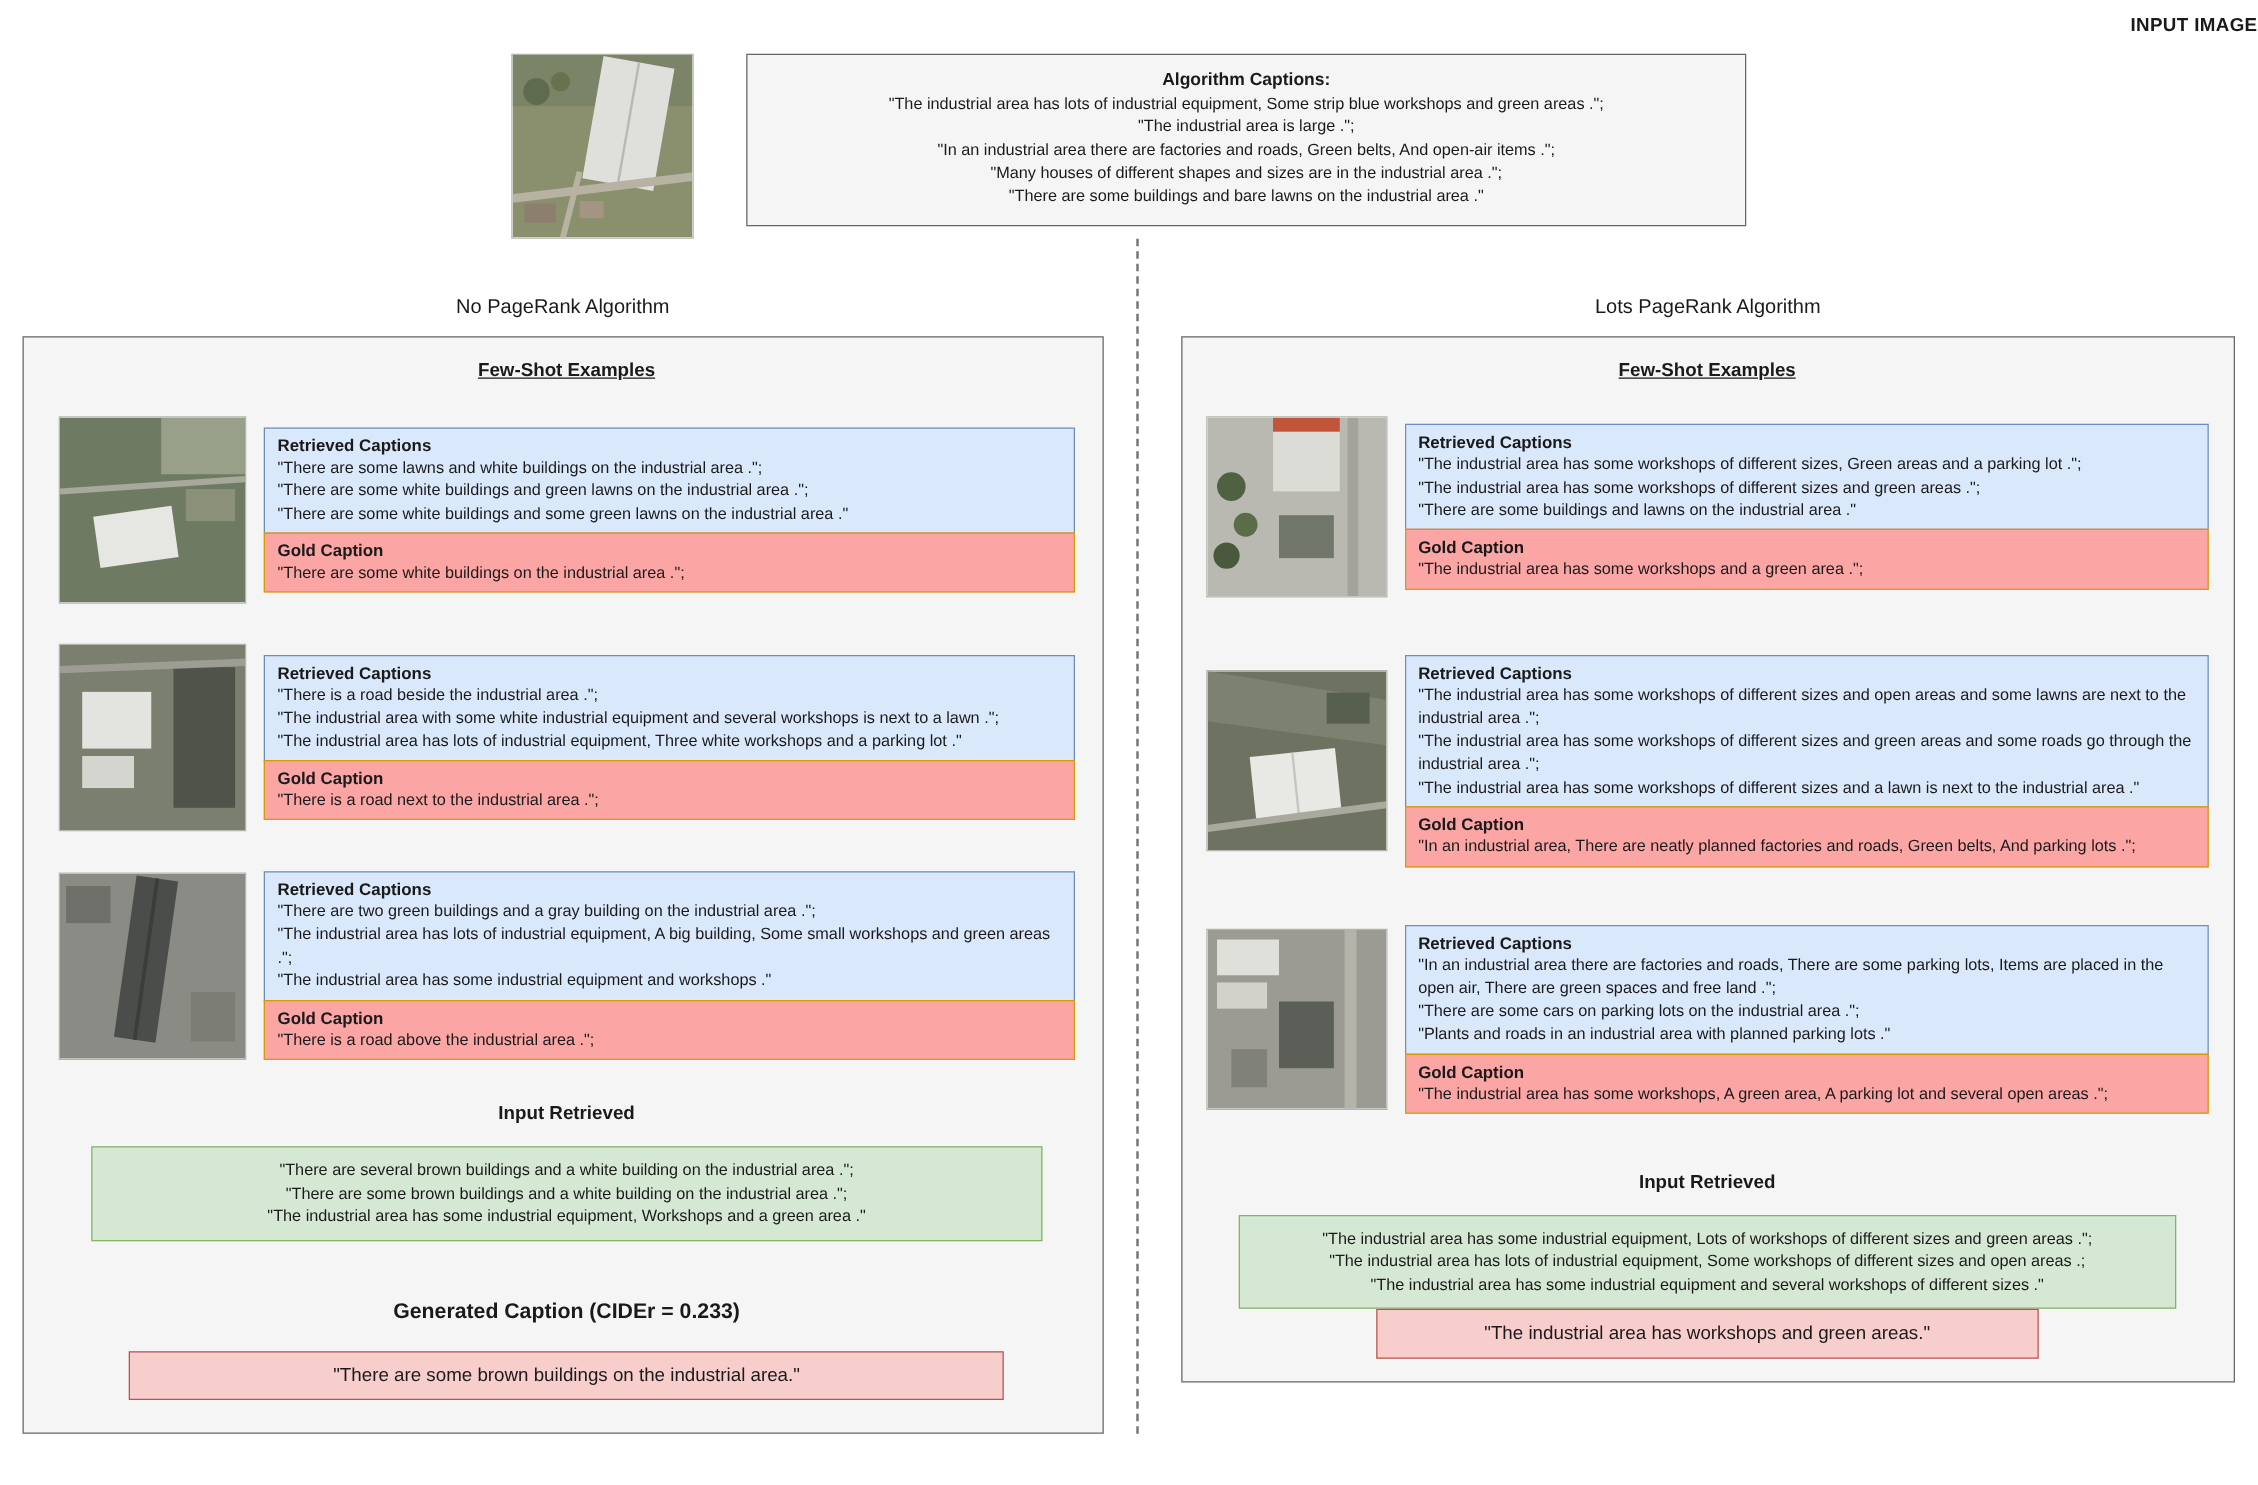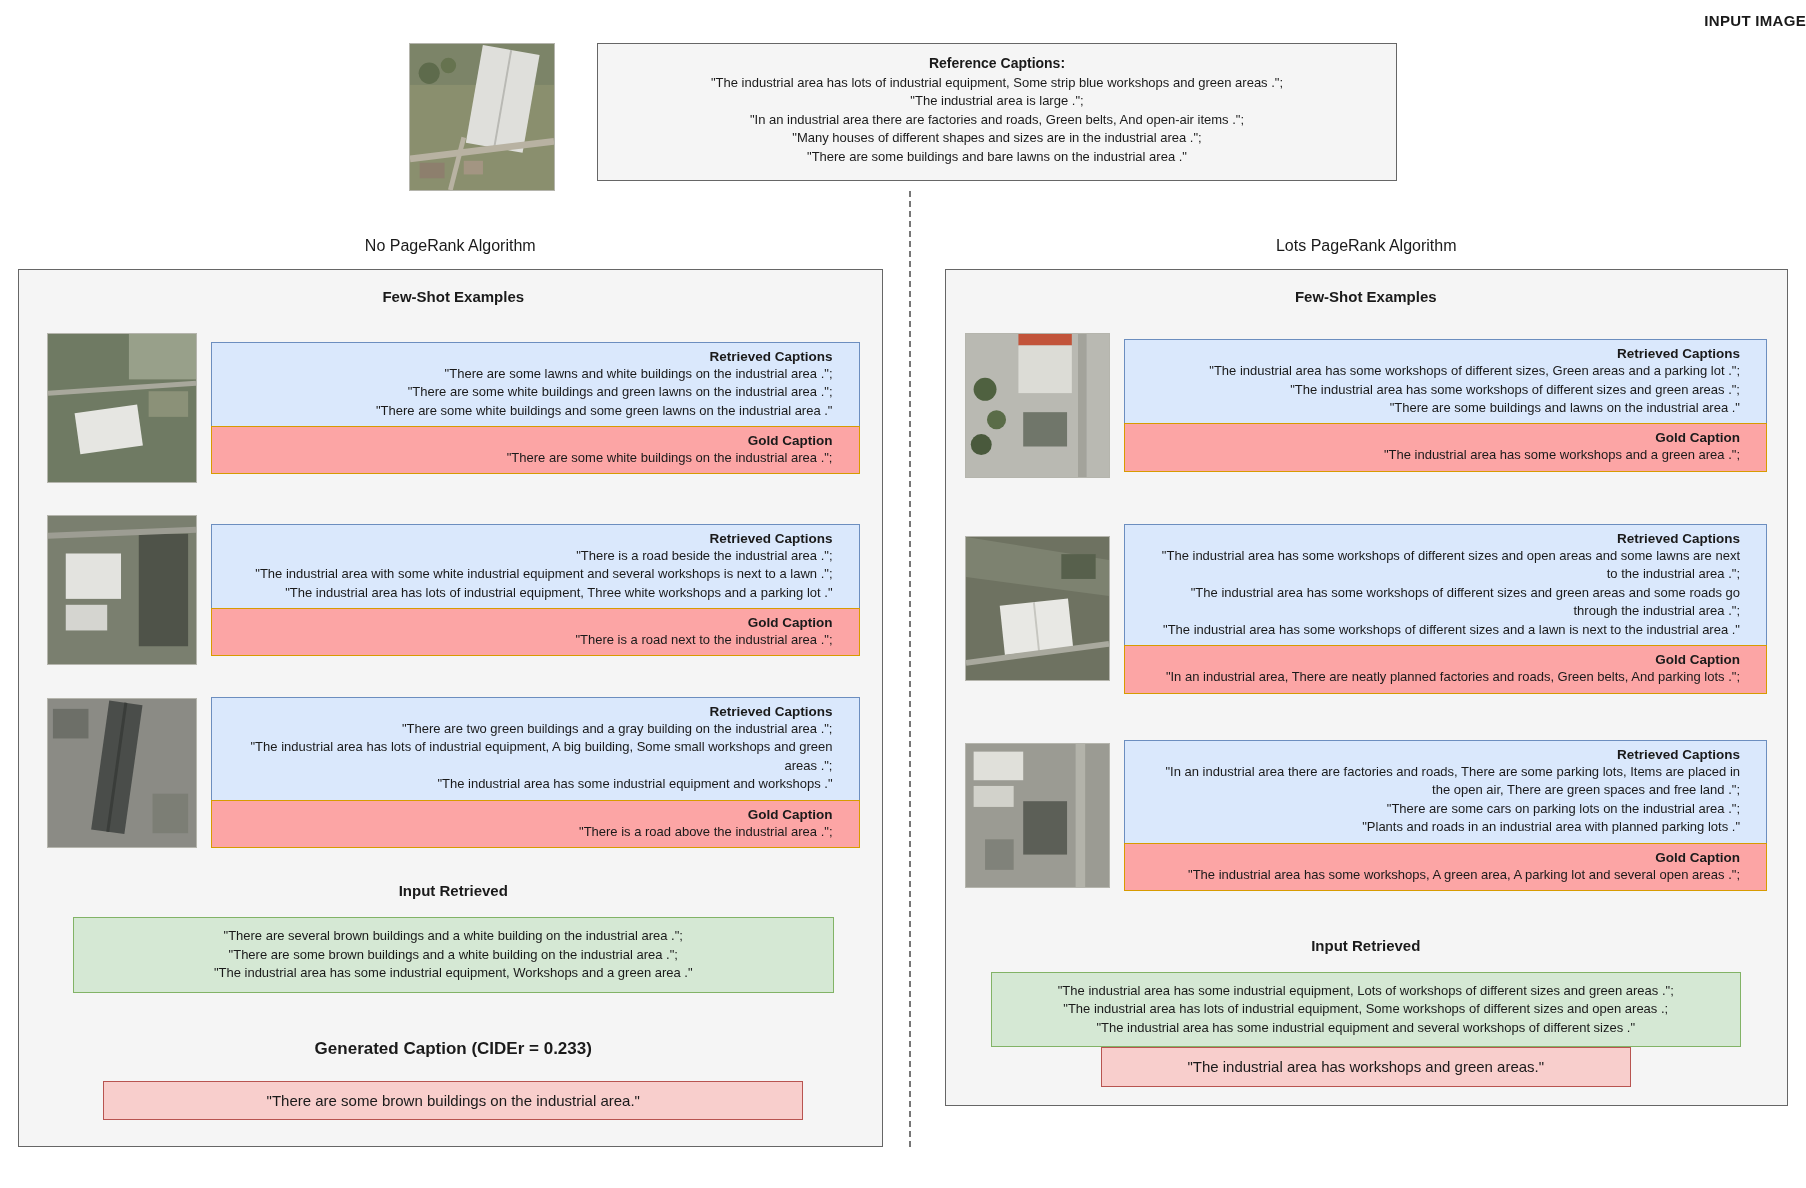--- a/index.html
+++ b/index.html
@@ -27,27 +27,27 @@
 
   
   .columns { display:flex; align-items:flex-start; padding:0 18px; margin-top:46px; }
   .col-left  { width:865px; }
   .col-right { width:844px; }
   .divider { align-self:stretch; border-left:2px dashed #777; margin:-46px 34px 0 26px; }
   .col-title { text-align:center; font-weight:normal; font-size:16px; margin-bottom:14px; }
 
   .panel { background:#f5f5f5; border:1px solid #666; padding:12px 22px 26px 28px; }
   .col-right .panel { padding:12px 20px 18px 19px; }
-  .panel-title { font-weight:bold; font-size:15px; text-align:center; margin:6px 0 28px; }
+  .panel-title { font-weight:bold; font-size:15px; text-align:center; margin:6px 0 28px;text-decoration:underline; }
 
   .example { display:flex; align-items:center; gap:14px; margin-bottom:32px; }
   .col-right .example { margin-bottom:46px; }
   .stack { flex:1 1 auto; }
 
-  .box { border:1px solid; padding:6px 26px; text-align:right; }
+  .box { border:1px solid; padding:6px 10px; text-align:left; }
   .box.blue   { background:#dae8fc; border-color:#6c8ebf; }
   .box.orange { background:#fca5a5; border-color:#d79b00; margin-top:-1px; }
   .box .box-title { font-size:13.5px; margin-bottom:1px; }
 
   .section-title { text-align:center; font-weight:bold; font-size:15px; margin:34px 0 18px; }
   .green-box {
     background:#d5e8d4; border:1px solid #82b366; margin:0 26px;
     padding:9px 12px; text-align:center;
   }
   .gen-title { text-align:center; font-weight:bold; font-size:17px; margin:46px 0 22px; }
@@ -76,21 +76,21 @@
         <rect x="66" y="6" width="60" height="102" fill="#dfdfdb"></rect>
         <line x1="96" y1="6" x2="96" y2="108" stroke="#b9b9b4" stroke-width="2"></line>
       </g>
       <path d="M0 118 L150 100" stroke="#b8b2a2" stroke-width="7" fill="none"></path>
       <path d="M42 150 L56 96" stroke="#b8b2a2" stroke-width="5" fill="none"></path>
       <rect x="10" y="122" width="26" height="16" fill="#8d7f6d"></rect>
       <rect x="56" y="120" width="20" height="14" fill="#a39582"></rect>
     </svg>
   </div>
   <div class="ref-box">
-    <div class="box-title">Reference Captions:</div>
+    <div class="box-title">Algorithm Captions:</div>
     <div class="cap">"The industrial area has lots of industrial equipment, Some strip blue workshops and green areas .";</div>
     <div class="cap">"The industrial area is large .";</div>
     <div class="cap">"In an industrial area there are factories and roads, Green belts, And open-air items .";</div>
     <div class="cap">"Many houses of different shapes and sizes are in the industrial area .";</div>
     <div class="cap">"There are some buildings and bare lawns on the industrial area ."</div>
   </div>
 </div>
 
 <div class="columns">
 

